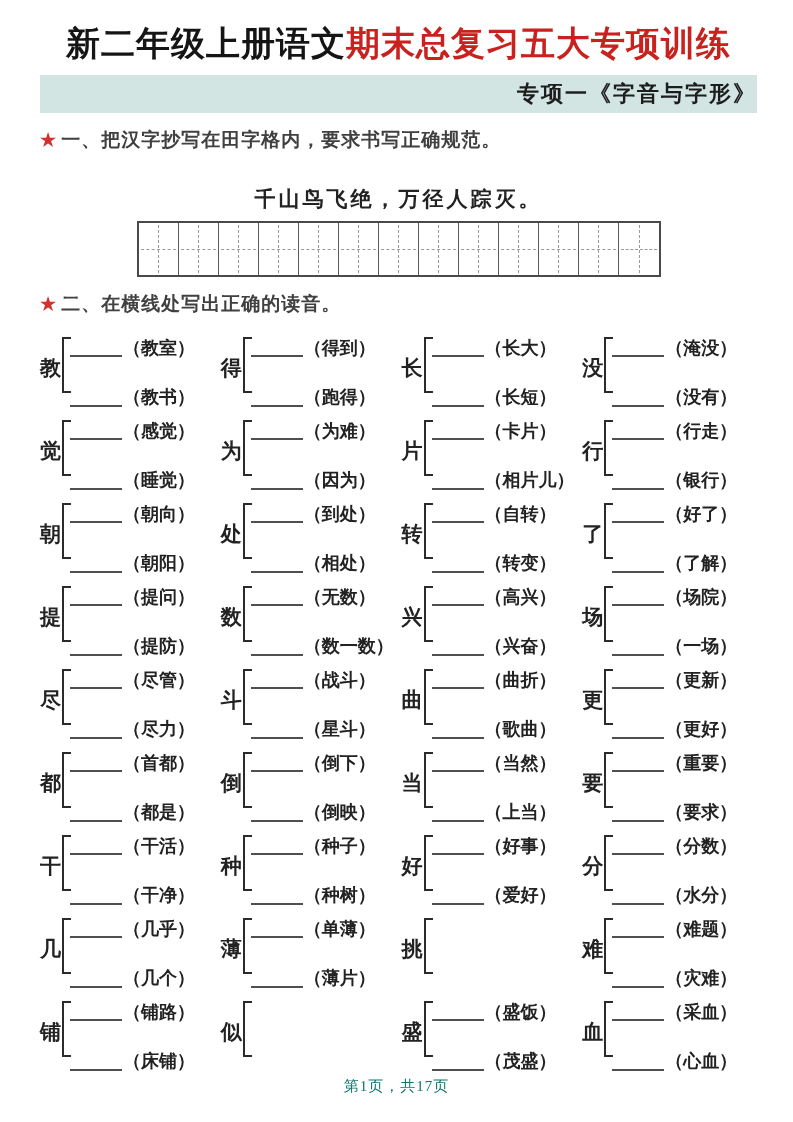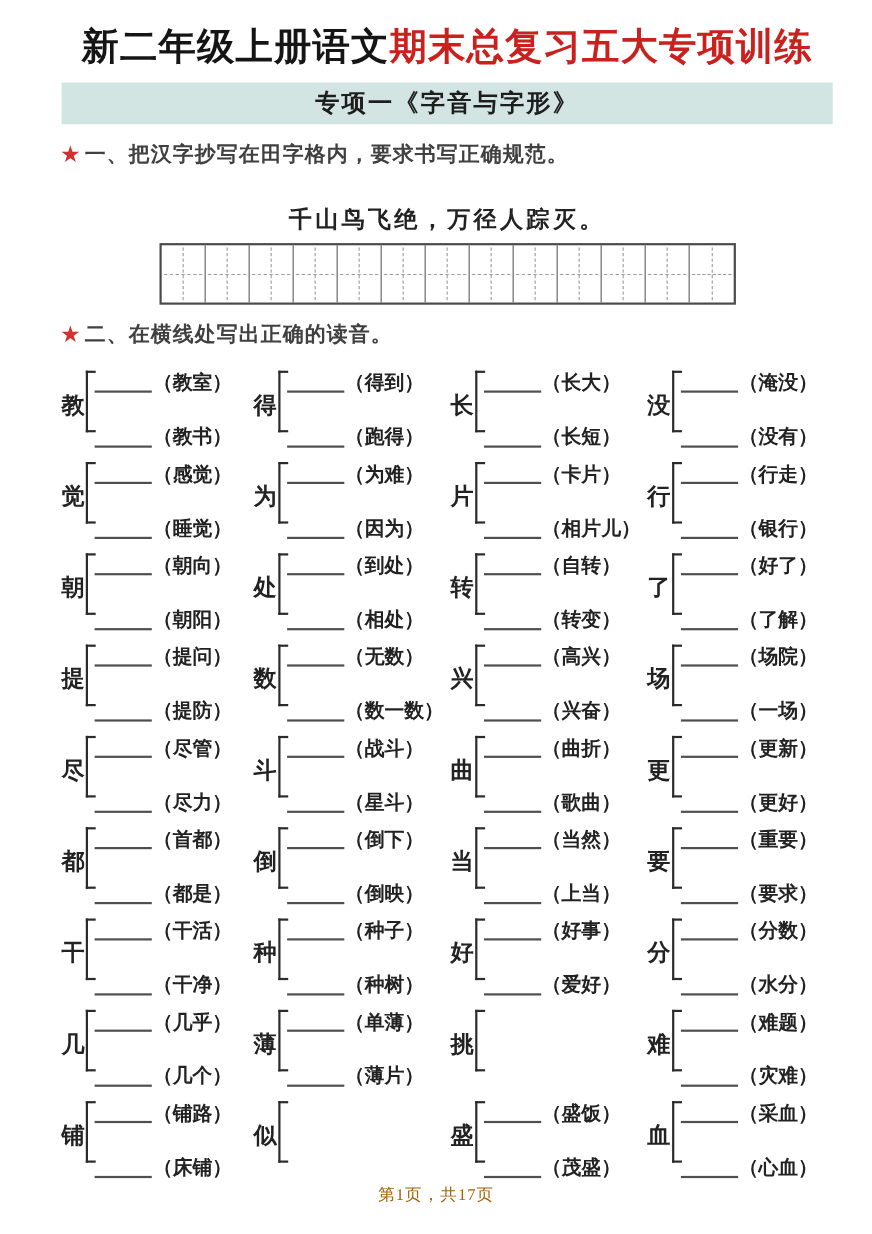--- a/index.html
+++ b/index.html
@@ -5,40 +5,40 @@
   * { margin: 0; padding: 0; box-sizing: border-box; }
   html, body { background: #ffffff; }
   body {
     width: 793px; height: 1122px;
     margin: 0 auto;
     font-family: "Liberation Serif", "DejaVu Serif", serif;
     color: #1e1e1e;
     overflow: hidden;
     position: relative;
   }
-  .page { padding: 22px 36px 0 56px; }
+  .page { padding: 22px 36px 0 40px; }
 
   
   .title {
     text-align: center;
     font-size: 34px;
     font-weight: 700;
     letter-spacing: 1px;
     white-space: nowrap;
     line-height: 1.3;
   }
   .title .t-black { color: #151515; }
   .title .t-red { color: #c9221e; }
 
   
   .banner {
     margin-top: 9px;
     background: #d2e5e2;
     height: 38px;
-    display: flex; align-items: center; justify-content: center;
+    display: flex; align-items: center; justify-content: flex-end;
   }
   .banner-text {
     font-size: 22px; font-weight: 700; color: #1d1d1d; letter-spacing: 2px;
   }
 
   
   .sec-heading {
     margin-top: 14px;
     font-size: 19px; font-weight: 700;
     letter-spacing: 1px;
@@ -112,21 +112,21 @@
   .word {
     font-size: 18px; font-weight: 600; color: #222;
     white-space: nowrap; line-height: 1.2;
     margin-left: 1px;
   }
 
   
   .footer {
     position: absolute; left: 0; right: 0; bottom: 26px;
     text-align: center;
-    font-size: 15px; color: #a16207;
+    font-size: 15px; color: #0f766e;
     letter-spacing: 1px;
   }
 </style>
 </head>
 <body>
 
 <div class="page">
 
   <div class="title">
     <span class="t-black">新二年级上册语文</span><span class="t-red">期末总复习五大专项训练</span>

